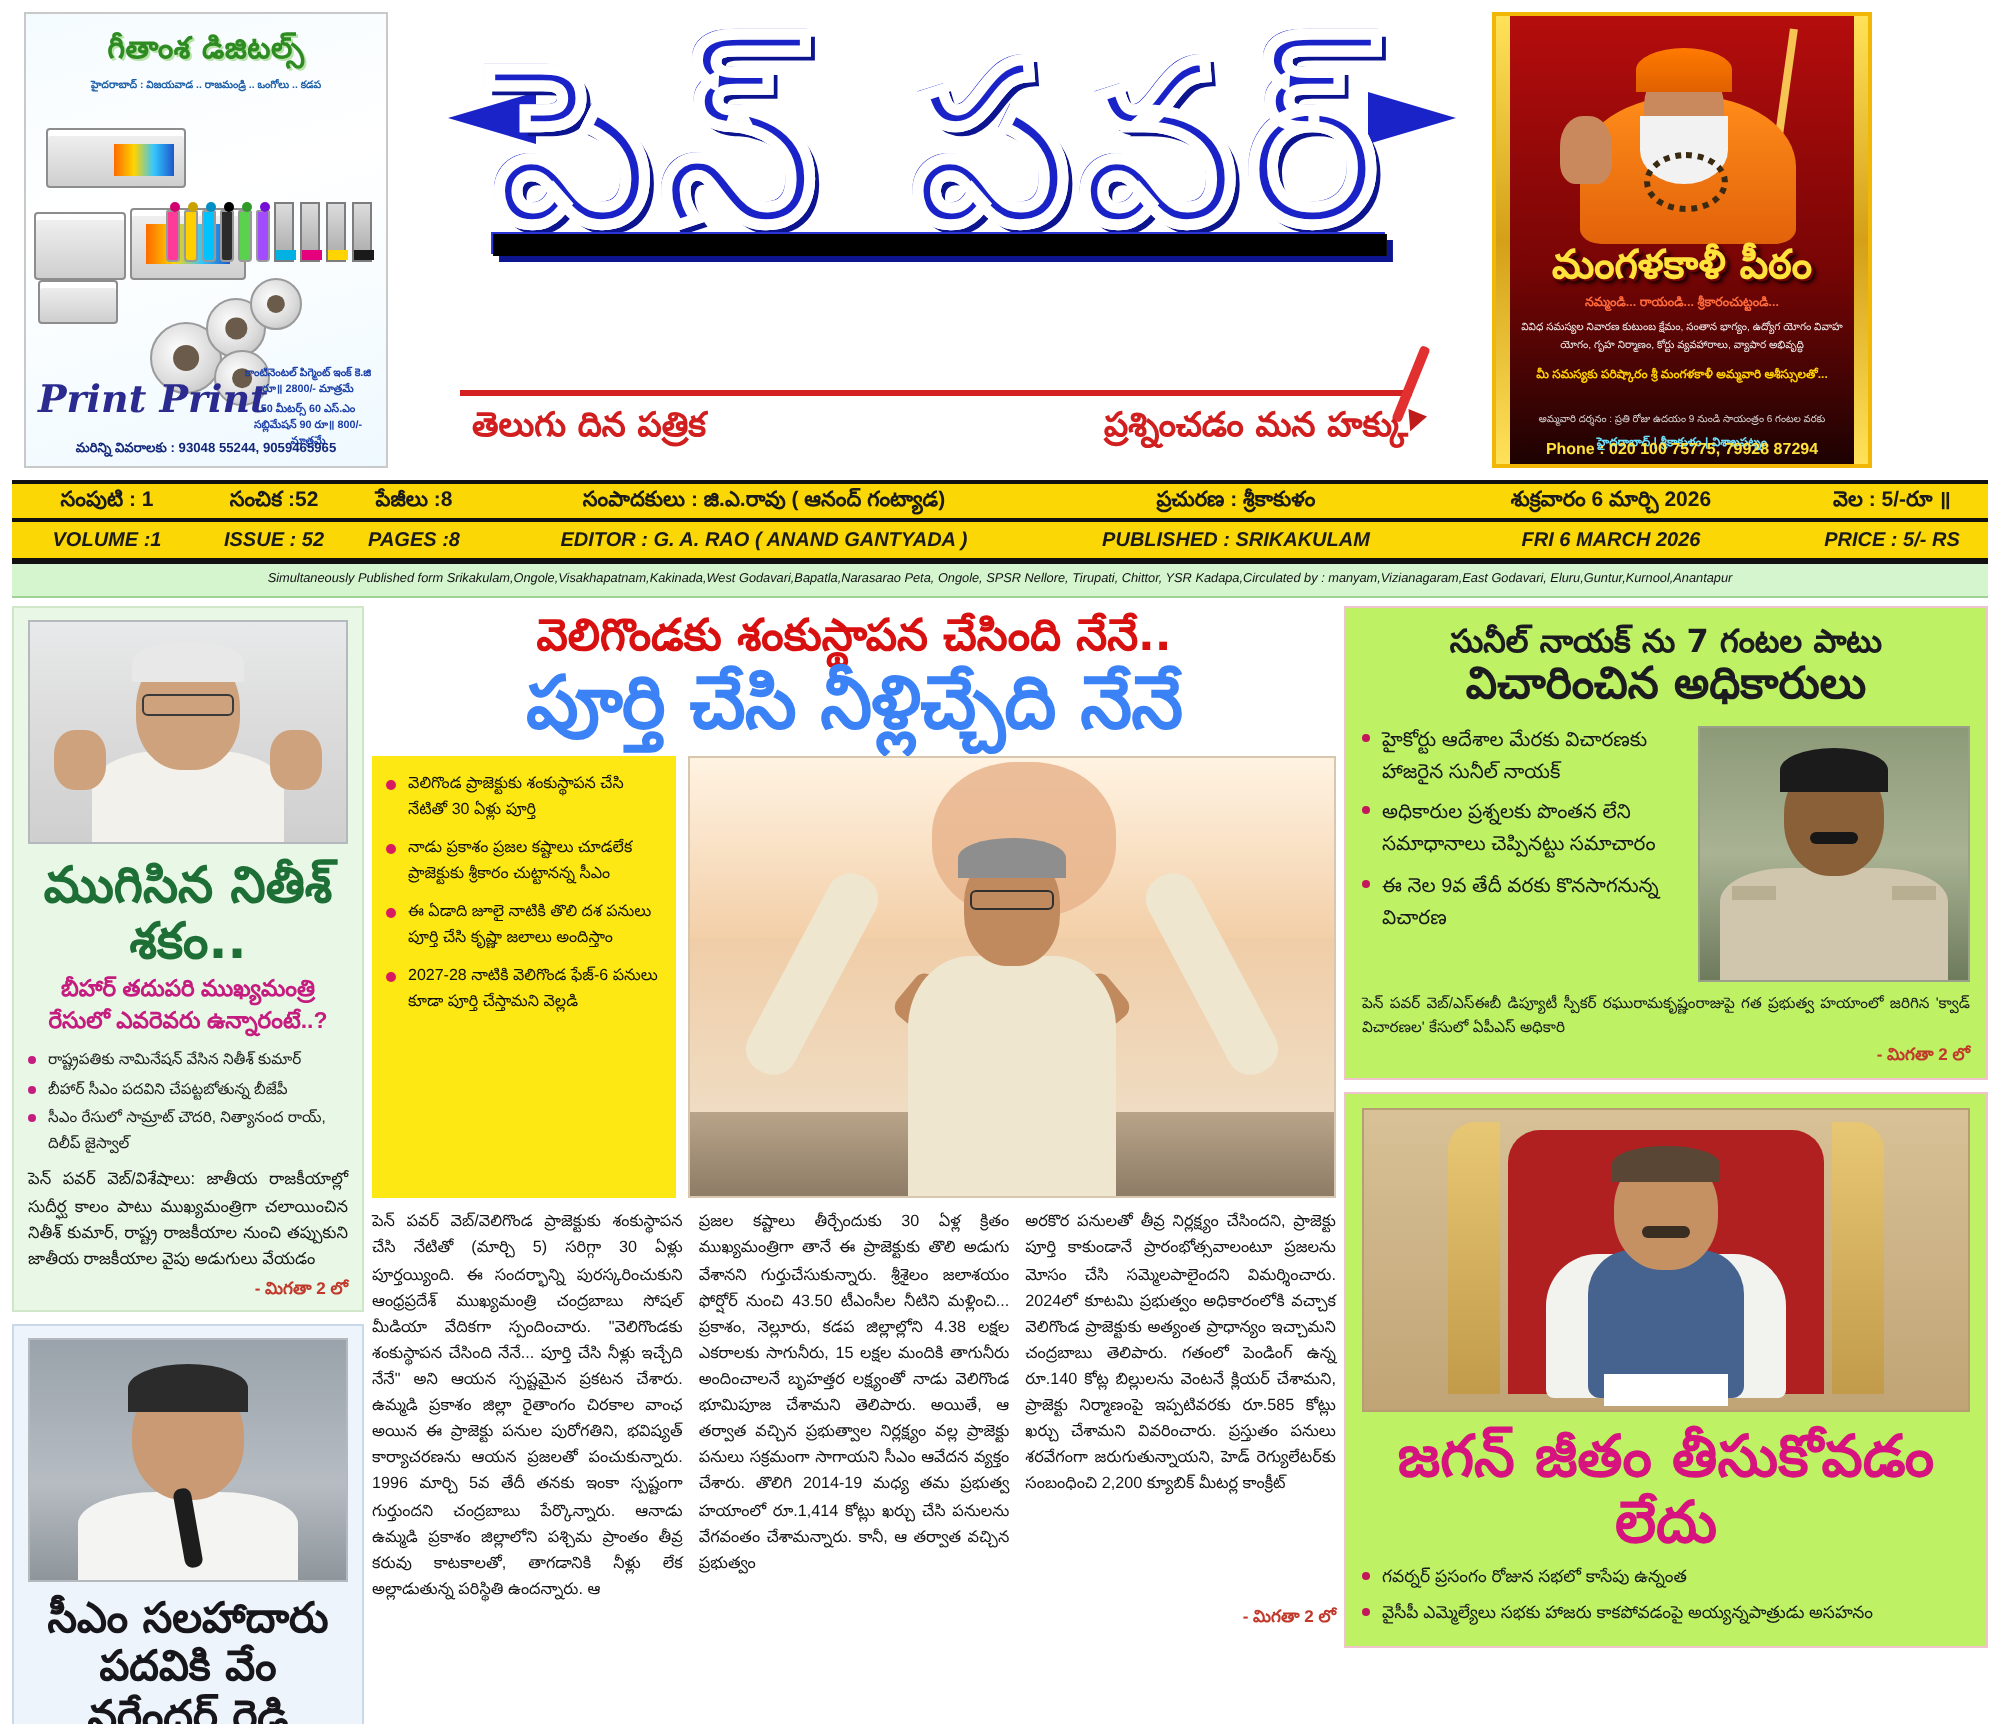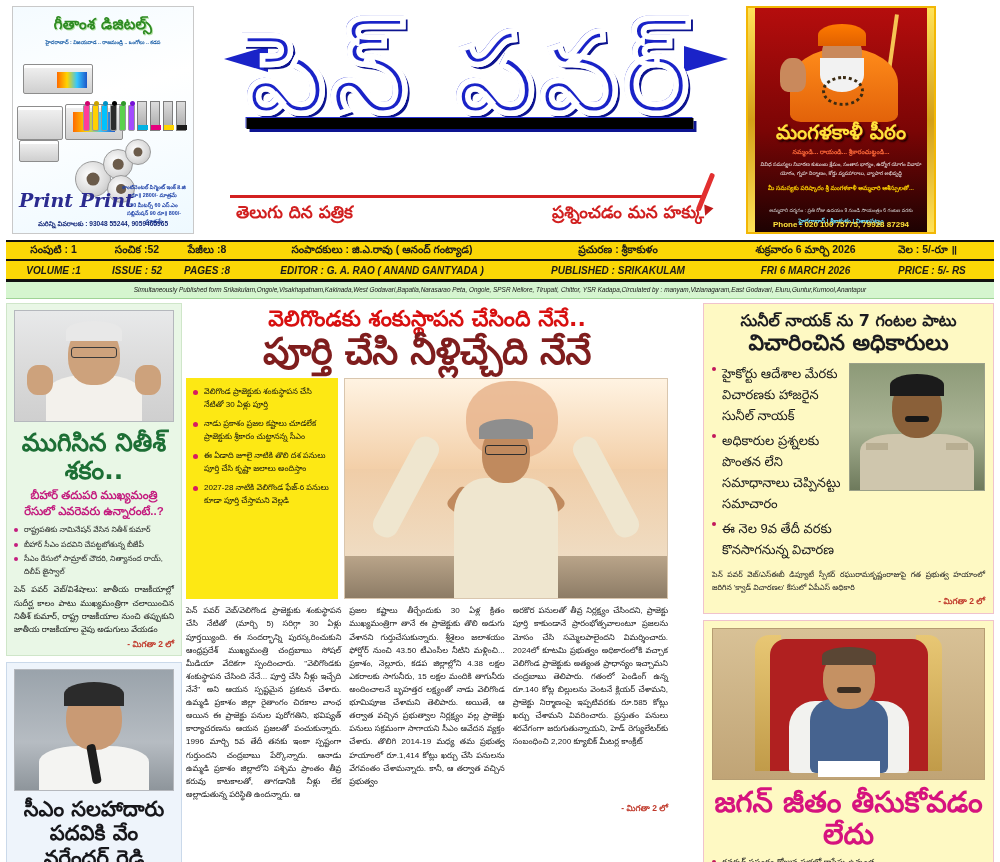--- a/index.html
+++ b/index.html
@@ -107,21 +107,21 @@
   .bar-yellow { background:#fbd706; border-top:2px solid #111; border-bottom:2px solid #111; height:21px; display:flex; align-items:center; }
   .bar-yellow2 { background:#fbd706; border-bottom:3px solid #111; height:21px; display:flex; align-items:center; }
   .bar-yellow .cell, .bar-yellow2 .cell { font-size:10.5px; font-weight:bold; color:#1a1a1a; white-space:nowrap; }
   .bar-yellow2 .cell { font-style:italic; font-size:10px; }
   .c1 { width:95px; text-align:center; }
   .c2 { width:72px; text-align:center; }
   .c3 { width:68px; text-align:center; }
   .c4 { flex:1; text-align:center; }
   .c5 { width:190px; text-align:center; }
   .c6 { width:185px; text-align:center; }
-  .c7 { width:96px; }
+  .c7 { width:96px; text-align:center; }
   .bar-green {
     background:#d5f5cf; border-bottom:1px solid #9fd396;
     text-align:center; font-size:6.4px; font-style:italic; color:#111;
     line-height:1.45; padding:3px 16px 4px 16px;
   }
 
   
   .main { display:flex; width:1000px; padding:4px 6px 0 6px; gap:4px; height:556px; }
   .col-left { width:176px; }
   .col-mid { flex:1; }
@@ -149,21 +149,21 @@
   .box-blue { background:#eef4fb; border:1px solid #cad9ea; padding:6px 7px; margin-top:6px; }
   .ph-vem { height:122px; background:linear-gradient(180deg,#9aa3ab 0%,#b6bcc2 60%,#8e959b 100%); }
   .ph-vem .face2 { position:absolute; left:50%; top:18px; transform:translateX(-50%); width:56px; height:62px; background:#c99a74; border-radius:48% 48% 46% 46%; }
   .ph-vem .hair2 { position:absolute; left:50%; top:12px; transform:translateX(-50%); width:60px; height:24px; background:#2b2b2b; border-radius:50% 50% 0 0; }
   .ph-vem .shirt2 { position:absolute; left:50%; bottom:0; transform:translateX(-50%); width:110px; height:44px; background:#f4f4f2; border-radius:36% 36% 0 0; }
   .ph-vem .mic { position:absolute; left:50%; bottom:6px; transform:translateX(-50%) rotate(-10deg); width:9px; height:40px; background:#1d1d1d; border-radius:4px; }
   .hl-black { font-size:21px; font-weight:bold; color:#17171b; text-align:center; line-height:1.18; margin-top:6px; font-family:"DejaVu Sans", sans-serif; }
 
   
   .kicker-red { font-size:22px; font-weight:bold; color:#d81010; text-align:center; line-height:1.1; margin:4px 0 0; font-family:"DejaVu Sans", sans-serif; }
-  .hl-red-big { font-size:37px; font-weight:bold; color:#7f1d1d; text-align:center; line-height:1.05; margin:2px 0 6px; font-family:"DejaVu Sans", sans-serif; letter-spacing:-.5px; }
+  .hl-red-big { font-size:37px; font-weight:bold; color:#3b82f6; text-align:center; line-height:1.05; margin:2px 0 6px; font-family:"DejaVu Sans", sans-serif; letter-spacing:-.5px; }
   .mid-row { display:flex; gap:6px; }
   .yellowbox { width:152px; background:#fde814; padding:8px 7px; }
   ul.ylist { list-style:none; margin:0; padding:0; }
   ul.ylist li { position:relative; padding-left:11px; font-size:8px; line-height:1.62; color:#101010; margin-bottom:6px; }
   ul.ylist li:before { content:""; position:absolute; left:0; top:4px; width:5px; height:5px; border-radius:50%; background:#d81b60; }
   .ph-cbn { flex:1; height:221px; position:relative; overflow:hidden; background:linear-gradient(180deg,#f6d8b0 0%,#f0c9a0 30%,#efe3cf 100%); border:1px solid #d9c6ae; }
   .ph-cbn .bannerbg { position:absolute; left:0; right:0; top:0; height:90px; background:linear-gradient(180deg,#fff3e2,#f3cfa8); }
   .ph-cbn .bgface { position:absolute; left:52%; top:2px; transform:translateX(-50%); width:92px; height:78px; background:#e7b48c; border-radius:46%; opacity:.85; }
   .ph-cbn .cface { position:absolute; left:50%; top:46px; transform:translateX(-50%); width:48px; height:58px; background:#c08a5e; border-radius:46% 46% 44% 44%; z-index:3; }
   .ph-cbn .chair { position:absolute; left:50%; top:40px; transform:translateX(-50%); width:54px; height:20px; background:#8e8e8e; border-radius:50% 50% 0 0; z-index:4; }
@@ -173,26 +173,26 @@
   .ph-cbn .armL { left:48px; transform:rotate(28deg); border-radius:12px; }
   .ph-cbn .armR { right:48px; transform:rotate(-28deg); border-radius:12px; }
   .ph-cbn .fistL, .ph-cbn .fistR { position:absolute; top:28px; width:17px; height:26px; background:#c08a5e; border-radius:6px; z-index:2; }
   .ph-cbn .fistL { left:58px; transform:rotate(12deg); }
   .ph-cbn .fistR { right:58px; transform:rotate(-12deg); }
   .ph-cbn .stage { position:absolute; left:0; right:0; bottom:0; height:42px; background:linear-gradient(180deg,#b9a489,#8d7c66); z-index:1; }
   .cols3 { display:flex; gap:8px; margin-top:5px; }
   .cols3 .c { flex:1; font-size:8.1px; line-height:1.62; text-align:justify; color:#141414; }
 
   
-  .box-pink { background:#fef9c3; border:1px solid #f0c3cd; padding:7px 8px 5px;margin-left:31px; }
+  .box-pink { background:#bef264; border:1px solid #f0c3cd; padding:7px 8px 5px; }
   .hl-r1 { font-size:16px; font-weight:bold; color:#1c1c20; text-align:center; line-height:1.2; font-family:"DejaVu Sans", sans-serif; }
   .hl-r1 b { font-size:22px; display:block; }
   .r-row { display:flex; gap:7px; margin-top:6px; }
   ul.plist { list-style:none; margin:0; padding:0; flex:1; }
-  ul.plist li { position:relative; padding-left:10px; font-size:13px; line-height:1.62; color:#17171a; margin-bottom:4px; }
+  ul.plist li { position:relative; padding-left:10px; font-size:10px; line-height:1.62; color:#17171a; margin-bottom:4px; }
   ul.plist li:before { content:""; position:absolute; left:0; top:4px; width:4px; height:4px; border-radius:50%; background:#c2185b; }
   .ph-cop { width:136px; height:128px; position:relative; overflow:hidden; background:linear-gradient(180deg,#8d9a78 0%,#a9b394 50%,#6e7a5c 100%); border:1px solid #9aa089; }
   .ph-cop .f { position:absolute; left:50%; top:16px; transform:translateX(-50%); width:50px; height:58px; background:#8a6039; border-radius:46%; }
   .ph-cop .hr { position:absolute; left:50%; top:10px; transform:translateX(-50%); width:54px; height:22px; background:#1b1b1b; border-radius:50% 50% 0 0; }
   .ph-cop .mst { position:absolute; left:50%; top:52px; transform:translateX(-50%); width:24px; height:6px; background:#171717; border-radius:3px; }
   .ph-cop .uni { position:absolute; left:50%; bottom:0; transform:translateX(-50%); width:114px; height:56px; background:#cfc6ad; border-radius:30% 30% 0 0; }
   .ph-cop .epl, .ph-cop .epr { position:absolute; bottom:40px; width:22px; height:7px; background:#b8ae92; }
   .ph-cop .epl { left:16px; } .ph-cop .epr { right:16px; }
   .rbody { font-size:7.6px; line-height:1.62; text-align:justify; color:#17171a; margin-top:5px; }
 

